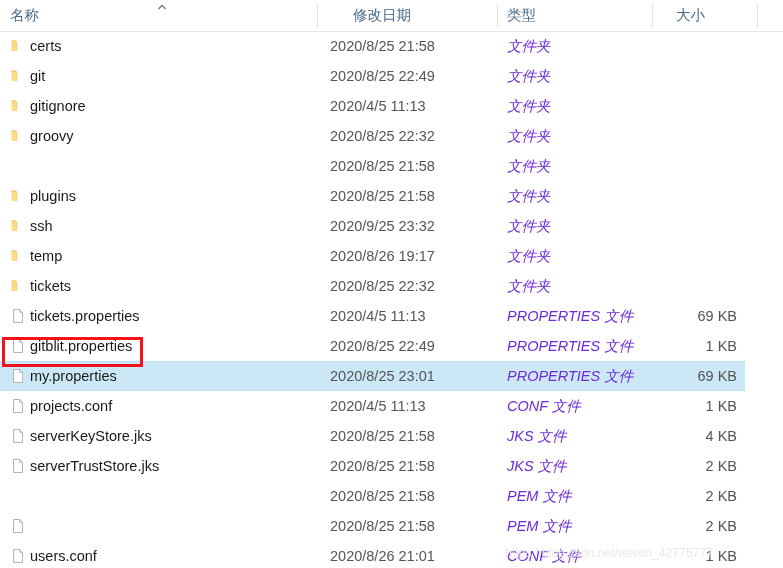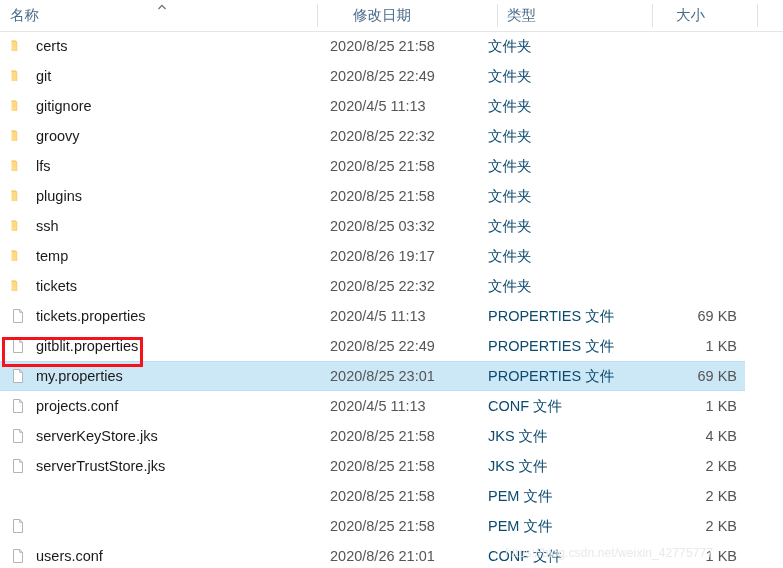--- a/index.html
+++ b/index.html
@@ -104,35 +104,36 @@
 
   .cell-name {
     left: 0;
     width: 317px;
     color: #1a1a1a;
     padding-left: 10px;
     box-sizing: border-box;
     display: flex;
     align-items: center;
   }
-  .cell-name .label { margin-left: 10px; line-height: 30px; }
+  .cell-name .label { margin-left: 4px; line-height: 30px; }
 
   .cell-date {
     left: 317px;
     width: 180px;
     color: #555555;
     padding-left: 13px;
     box-sizing: border-box;
   }
   .cell-type {
-    left: 478px;
+    left: 497px;
     width: 155px;
-    color: #0c4a6e;
+    color: #6d28d9;
     padding-left: 10px;
     box-sizing: border-box;
+    font-style: italic;
   }
   .cell-size {
     left: 652px;
     width: 93px;
     color: #555555;
     text-align: right;
     padding-right: 8px;
     box-sizing: border-box;
   }
 
@@ -259,30 +260,20 @@
             </svg>
           </span>
           <span class="label">groovy</span>
         </div>
         <div class="cell cell-date">2020/8/25 22:32</div>
         <div class="cell cell-type">文件夹</div>
         <div class="cell cell-size"></div>
       </div>
       <div class="row">
         <div class="rowbg"></div>
-        <div class="cell cell-name">
-          <span class="icon">
-            <svg class="icon" width="16" height="16" viewBox="0 0 16 16" aria-hidden="true">
-              <path d="M1.5 2.5 h4.2 l1.1 1.5 h-5.3 z" fill="#f0b942"></path>
-              <path d="M1.5 3.4 h5.4 v9.6 h-5.4 z" fill="#ffd983"></path>
-              <path d="M6.5 3.4 h0.7 v9.6 h-0.7 z" fill="#f3c666"></path>
-            </svg>
-          </span>
-          <span class="label">lfs</span>
-        </div>
         <div class="cell cell-date">2020/8/25 21:58</div>
         <div class="cell cell-type">文件夹</div>
         <div class="cell cell-size"></div>
       </div>
       <div class="row">
         <div class="rowbg"></div>
         <div class="cell cell-name">
           <span class="icon">
             <svg class="icon" width="16" height="16" viewBox="0 0 16 16" aria-hidden="true">
               <path d="M1.5 2.5 h4.2 l1.1 1.5 h-5.3 z" fill="#f0b942"></path>
@@ -301,21 +292,21 @@
         <div class="cell cell-name">
           <span class="icon">
             <svg class="icon" width="16" height="16" viewBox="0 0 16 16" aria-hidden="true">
               <path d="M1.5 2.5 h4.2 l1.1 1.5 h-5.3 z" fill="#f0b942"></path>
               <path d="M1.5 3.4 h5.4 v9.6 h-5.4 z" fill="#ffd983"></path>
               <path d="M6.5 3.4 h0.7 v9.6 h-0.7 z" fill="#f3c666"></path>
             </svg>
           </span>
           <span class="label">ssh</span>
         </div>
-        <div class="cell cell-date">2020/8/25 03:32</div>
+        <div class="cell cell-date">2020/9/25 23:32</div>
         <div class="cell cell-type">文件夹</div>
         <div class="cell cell-size"></div>
       </div>
       <div class="row">
         <div class="rowbg"></div>
         <div class="cell cell-name">
           <span class="icon">
             <svg class="icon" width="16" height="16" viewBox="0 0 16 16" aria-hidden="true">
               <path d="M1.5 2.5 h4.2 l1.1 1.5 h-5.3 z" fill="#f0b942"></path>
               <path d="M1.5 3.4 h5.4 v9.6 h-5.4 z" fill="#ffd983"></path>

